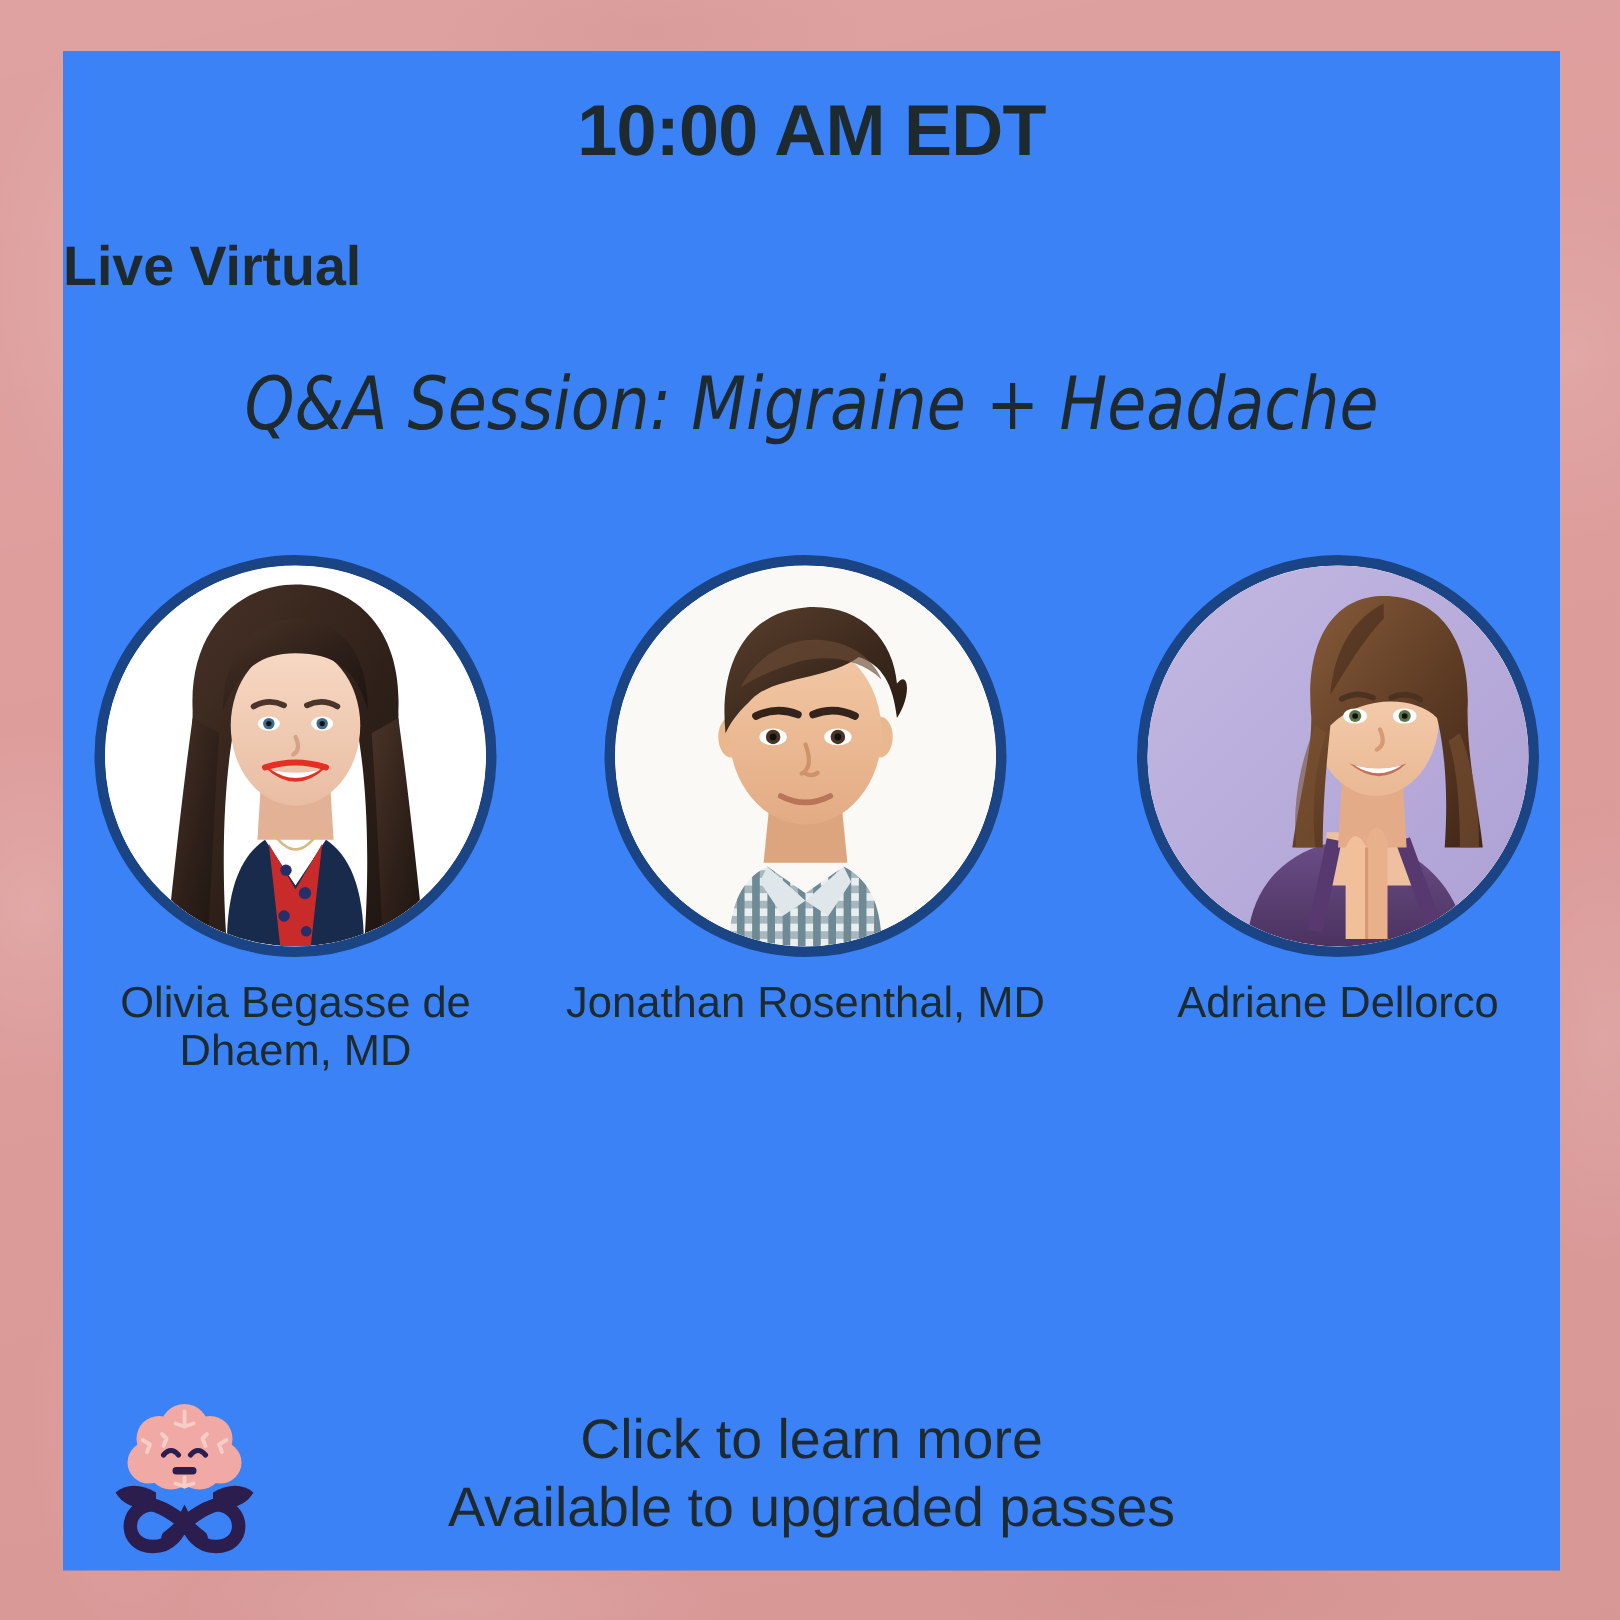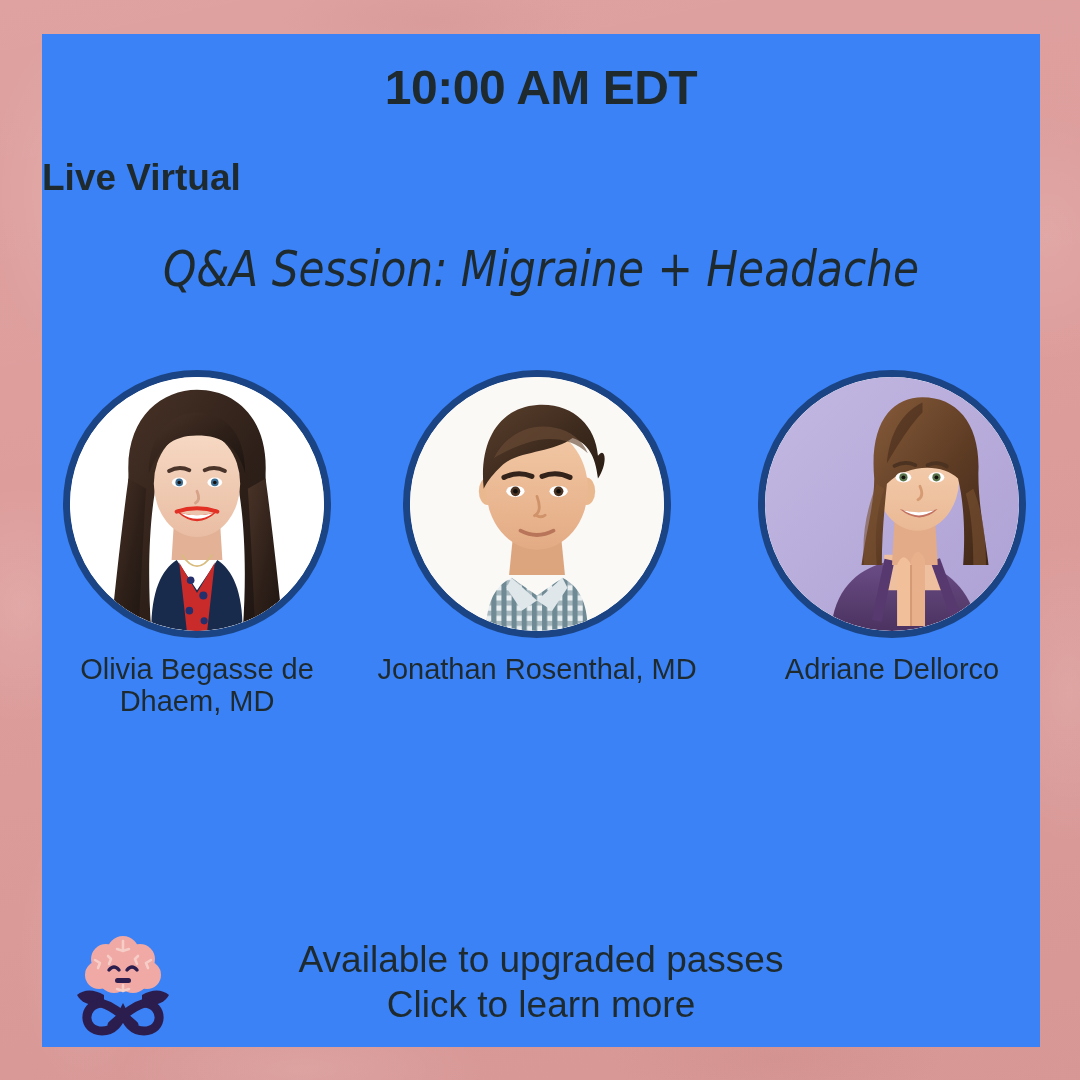--- a/index.html
+++ b/index.html
@@ -353,22 +353,22 @@
               <path d="M60 79 L50 88 L56 92 L62 83 Z" fill="#dfe7ea"></path>
             </svg>
           </div>
         </div>
         <div class="speaker-name">Jonathan Rosenthal, MD</div>
       </div>
 
     </div>
 
     <div class="footer">
+      <div>Click to learn more</div>
       <div>Available to upgraded passes</div>
-      <div>Click to learn more</div>
     </div>
 
     <div class="logo">
       <svg viewBox="0 0 118 104" aria-hidden="true">
 
         <path d="M40 62 C30 56 20 56 13 62 C19 72 30 74 40 70 Z" fill="#2b1d4e"></path>
         <path d="M78 62 C88 56 98 56 105 62 C99 72 88 74 78 70 Z" fill="#2b1d4e"></path>
 
         <path d="M37 70 C18 72 18 98 38 98 C52 98 56 86 59 80 C62 86 66 98 80 98 C100 98 100 72 81 70" fill="none" stroke="#2b1d4e" stroke-width="9" stroke-linecap="round"></path>
         <path d="M37 70 C52 74 62 86 70 92 M81 70 C66 74 56 86 48 92" fill="none" stroke="#2b1d4e" stroke-width="9" stroke-linecap="round"></path>

